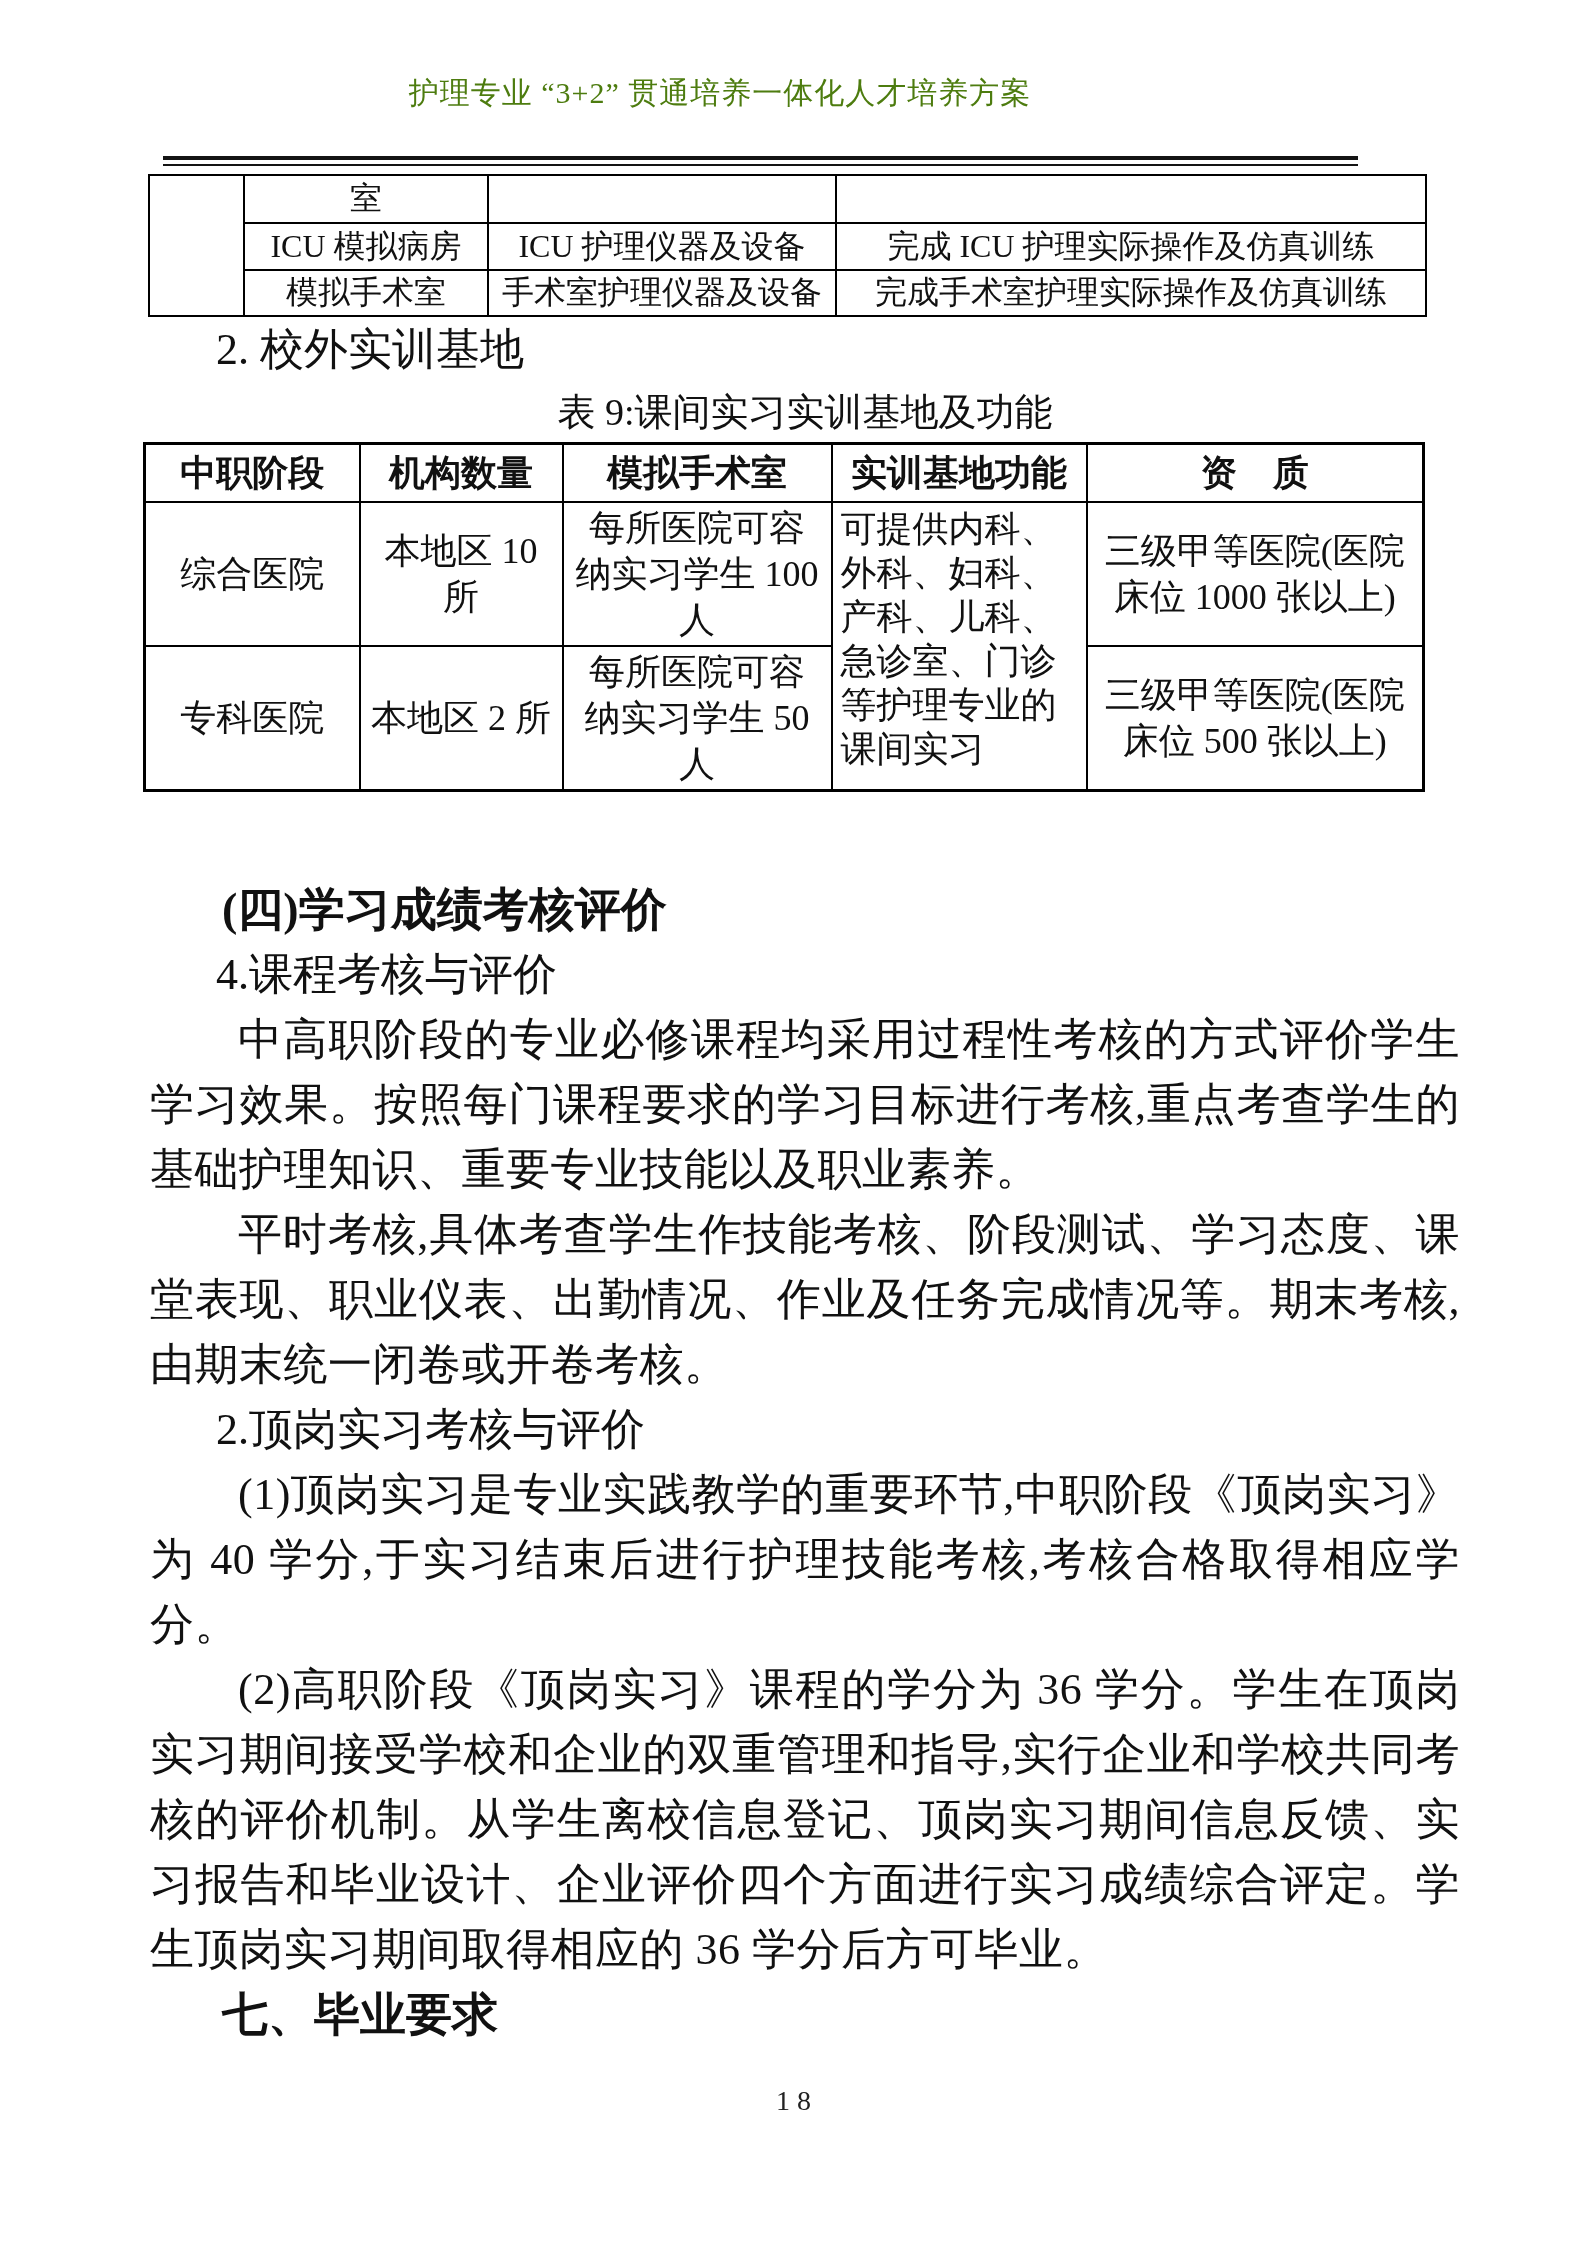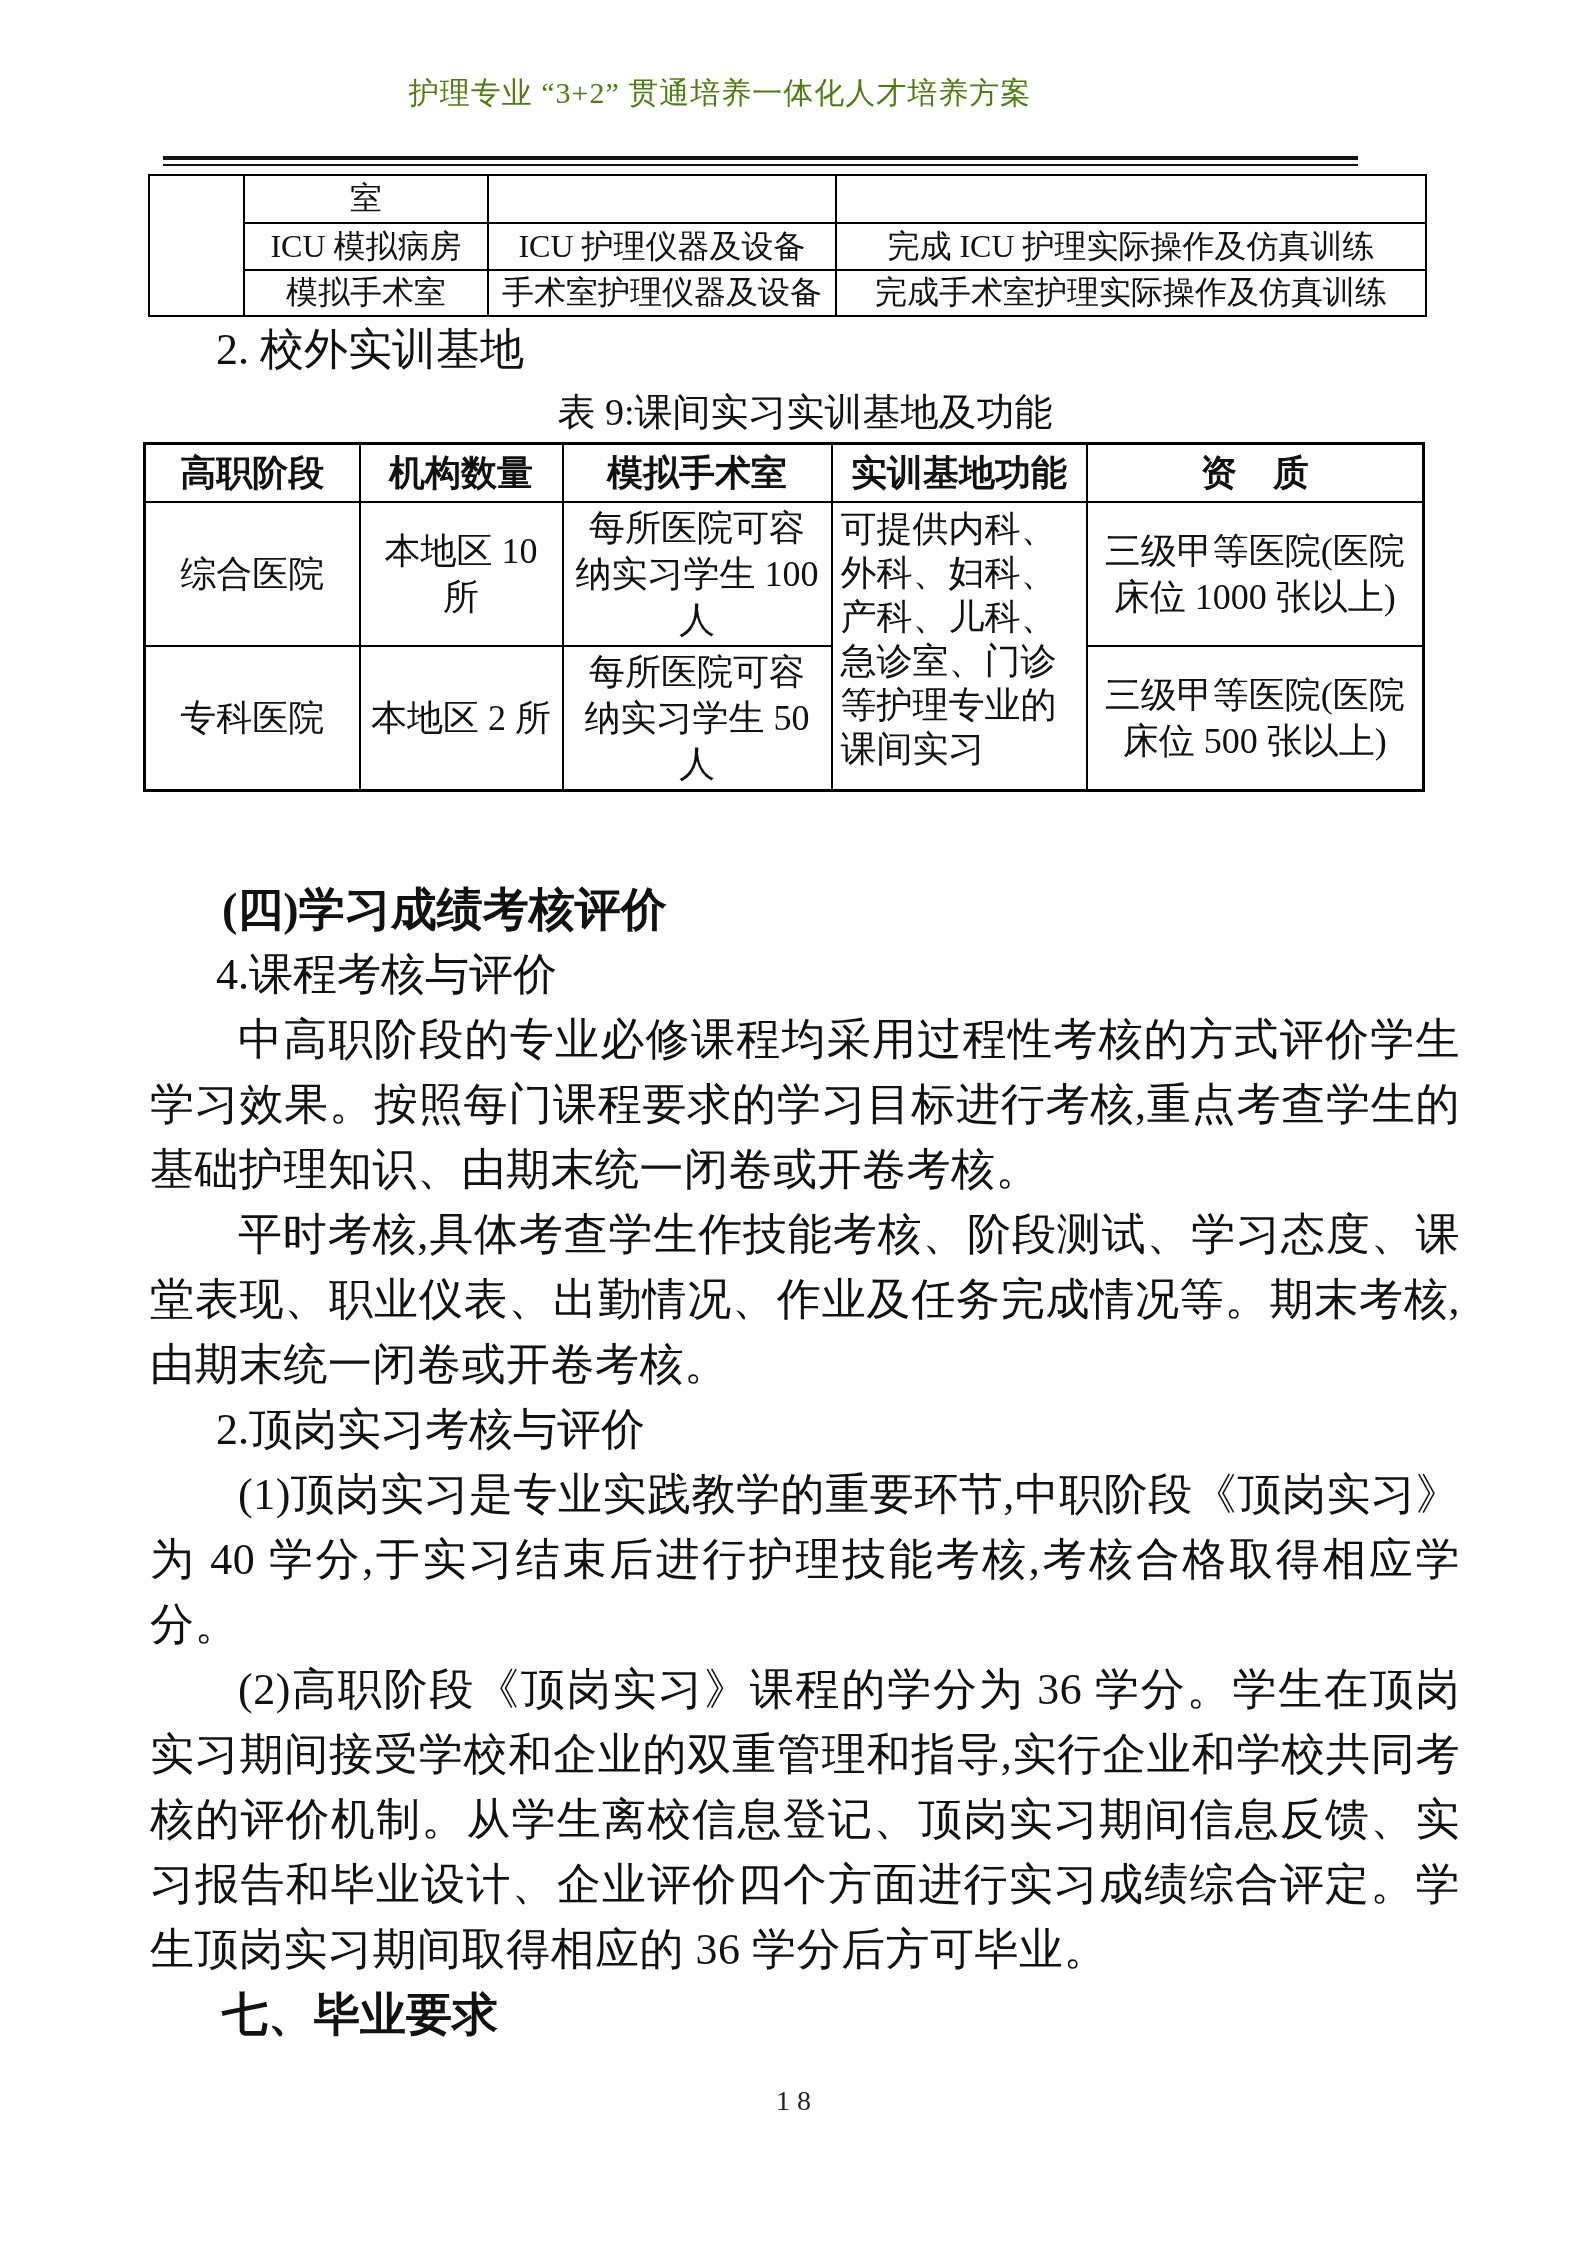--- a/index.html
+++ b/index.html
@@ -136,21 +136,21 @@
   <table class="t9">
     <colgroup>
       <col style="width:215px">
         <col style="width:203px">
         <col style="width:269px">
         <col style="width:255px">
         <col style="width:337px">
     </colgroup>
     <tbody>
         <tr>
-      <th>高职阶段</th>
+      <th>中职阶段</th>
       <th>机构数量</th>
       <th>模拟手术室</th>
       <th>实训基地功能</th>
       <th>资　质</th>
     </tr>
     <tr class="body-row">
       <td class="c-center">综合医院</td>
       <td class="c-center">本地区 10 所</td>
       <td class="c-center">每所医院可容纳实习学生 100 人</td>
       <td class="c-func" rowspan="2">可提供内科、外科、妇科、产科、儿科、急诊室、门诊等护理专业的课间实习</td>
@@ -161,21 +161,21 @@
       <td class="c-center">本地区 2 所</td>
       <td class="c-center">每所医院可容纳实习学生 50 人</td>
       <td class="c-center">三级甲等医院(医院床位 500 张以上)</td>
     </tr>
   </tbody>
     </table>
 
   <div class="flow">
     <p class="h-bold gap-top">(四)学习成绩考核评价</p>
     <p class="flow sub-heading">4.课程考核与评价</p>
-    <p class="para">中高职阶段的专业必修课程均采用过程性考核的方式评价学生学习效果。按照每门课程要求的学习目标进行考核,重点考查学生的基础护理知识、由期末统一闭卷或开卷考核。</p>
+    <p class="para">中高职阶段的专业必修课程均采用过程性考核的方式评价学生学习效果。按照每门课程要求的学习目标进行考核,重点考查学生的基础护理知识、重要专业技能以及职业素养。</p>
     <p class="para">平时考核,具体考查学生作技能考核、阶段测试、学习态度、课堂表现、职业仪表、出勤情况、作业及任务完成情况等。期末考核,由期末统一闭卷或开卷考核。</p>
     <p class="flow sub-heading">2.顶岗实习考核与评价</p>
     <p class="para">(1)顶岗实习是专业实践教学的重要环节,中职阶段《顶岗实习》为 40 学分,于实习结束后进行护理技能考核,考核合格取得相应学分。</p>
     <p class="para">(2)高职阶段《顶岗实习》课程的学分为 36 学分。学生在顶岗实习期间接受学校和企业的双重管理和指导,实行企业和学校共同考核的评价机制。从学生离校信息登记、顶岗实习期间信息反馈、实习报告和毕业设计、企业评价四个方面进行实习成绩综合评定。学生顶岗实习期间取得相应的 36 学分后方可毕业。</p>
     <p class="h-bold">七、毕业要求</p>
   </div>
 
   <div class="footer">1 8</div>
 
 </div>

